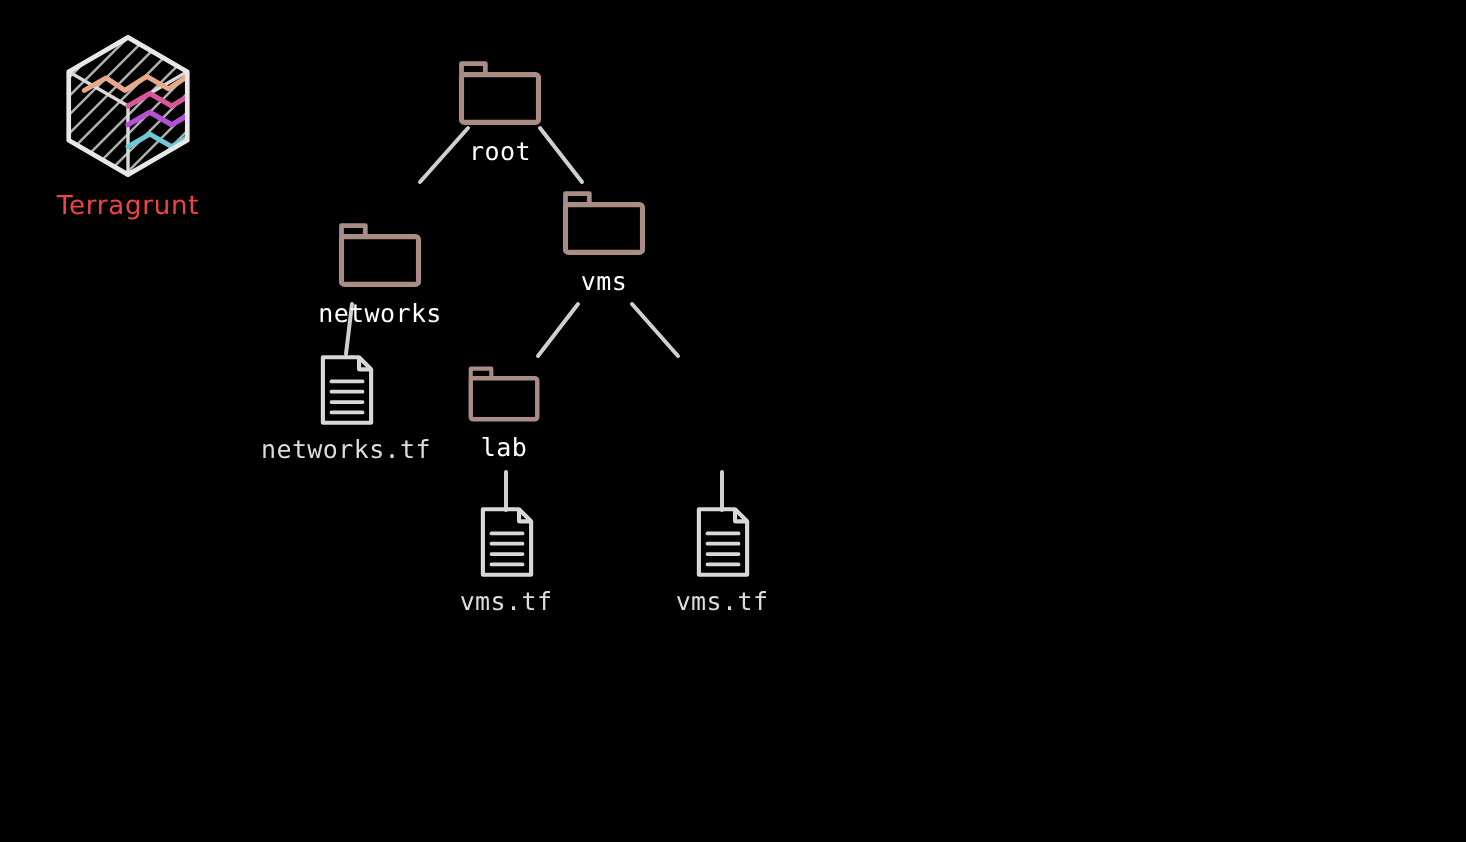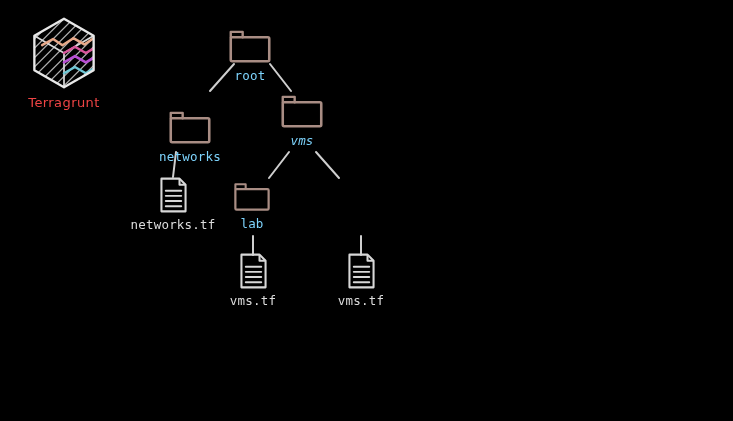--- a/index.html
+++ b/index.html
@@ -52,21 +52,21 @@
     margin: 0 auto;
   }
   .node .caption {
     display: block;
     font-family: "DejaVu Sans Mono", monospace;
     font-size: 12.5px;
     line-height: 15px;
     margin-top: 3px;
     letter-spacing: 0.2px;
   }
-  .node.folder .caption { color: #7dd3fc; }
+  .node.folder .caption { color: #ffffff; }
   .node.file   .caption { color: #dcdcdc; }
   .edges {
     position: absolute;
     left: 0; top: 0;
     width: 733px;
     height: 421px;
     pointer-events: none;
   }
 </style>
 </head>
@@ -126,21 +126,21 @@
       </svg>
       <span class="caption">root</span>
     </div>
     <div class="node folder" style="left: 130px; top: 109px; width: 120px;">
       <svg class="glyph" width="44" height="37" viewBox="0 0 48 40" xmlns="http://www.w3.org/2000/svg">
         <path d="M3 10 V4 H16 V10" fill="none" stroke="#a98d84" stroke-width="2.6" stroke-linejoin="round" stroke-linecap="round"></path>
         <rect x="3" y="10" width="42" height="26" rx="1.5" fill="none" stroke="#a98d84" stroke-width="2.8" stroke-linejoin="round"></rect>
       </svg>
       <span class="caption">networks</span>
     </div>
-    <div class="node folder" style="left: 242px; top: 92.5px; width: 120px; font-style: italic;">
+    <div class="node folder" style="left: 242px; top: 92.5px; width: 120px;">
       <svg class="glyph" width="44" height="37" viewBox="0 0 48 40" xmlns="http://www.w3.org/2000/svg">
         <path d="M3 10 V4 H16 V10" fill="none" stroke="#a98d84" stroke-width="2.6" stroke-linejoin="round" stroke-linecap="round"></path>
         <rect x="3" y="10" width="42" height="26" rx="1.5" fill="none" stroke="#a98d84" stroke-width="2.8" stroke-linejoin="round"></rect>
       </svg>
       <span class="caption">vms</span>
     </div>
     <div class="node folder" style="left: 192px; top: 181px; width: 120px;">
       <svg class="glyph" width="38" height="32" viewBox="0 0 48 40" xmlns="http://www.w3.org/2000/svg">
         <path d="M3 10 V4 H16 V10" fill="none" stroke="#a98d84" stroke-width="2.6" stroke-linejoin="round" stroke-linecap="round"></path>
         <rect x="3" y="10" width="42" height="26" rx="1.5" fill="none" stroke="#a98d84" stroke-width="2.8" stroke-linejoin="round"></rect>

